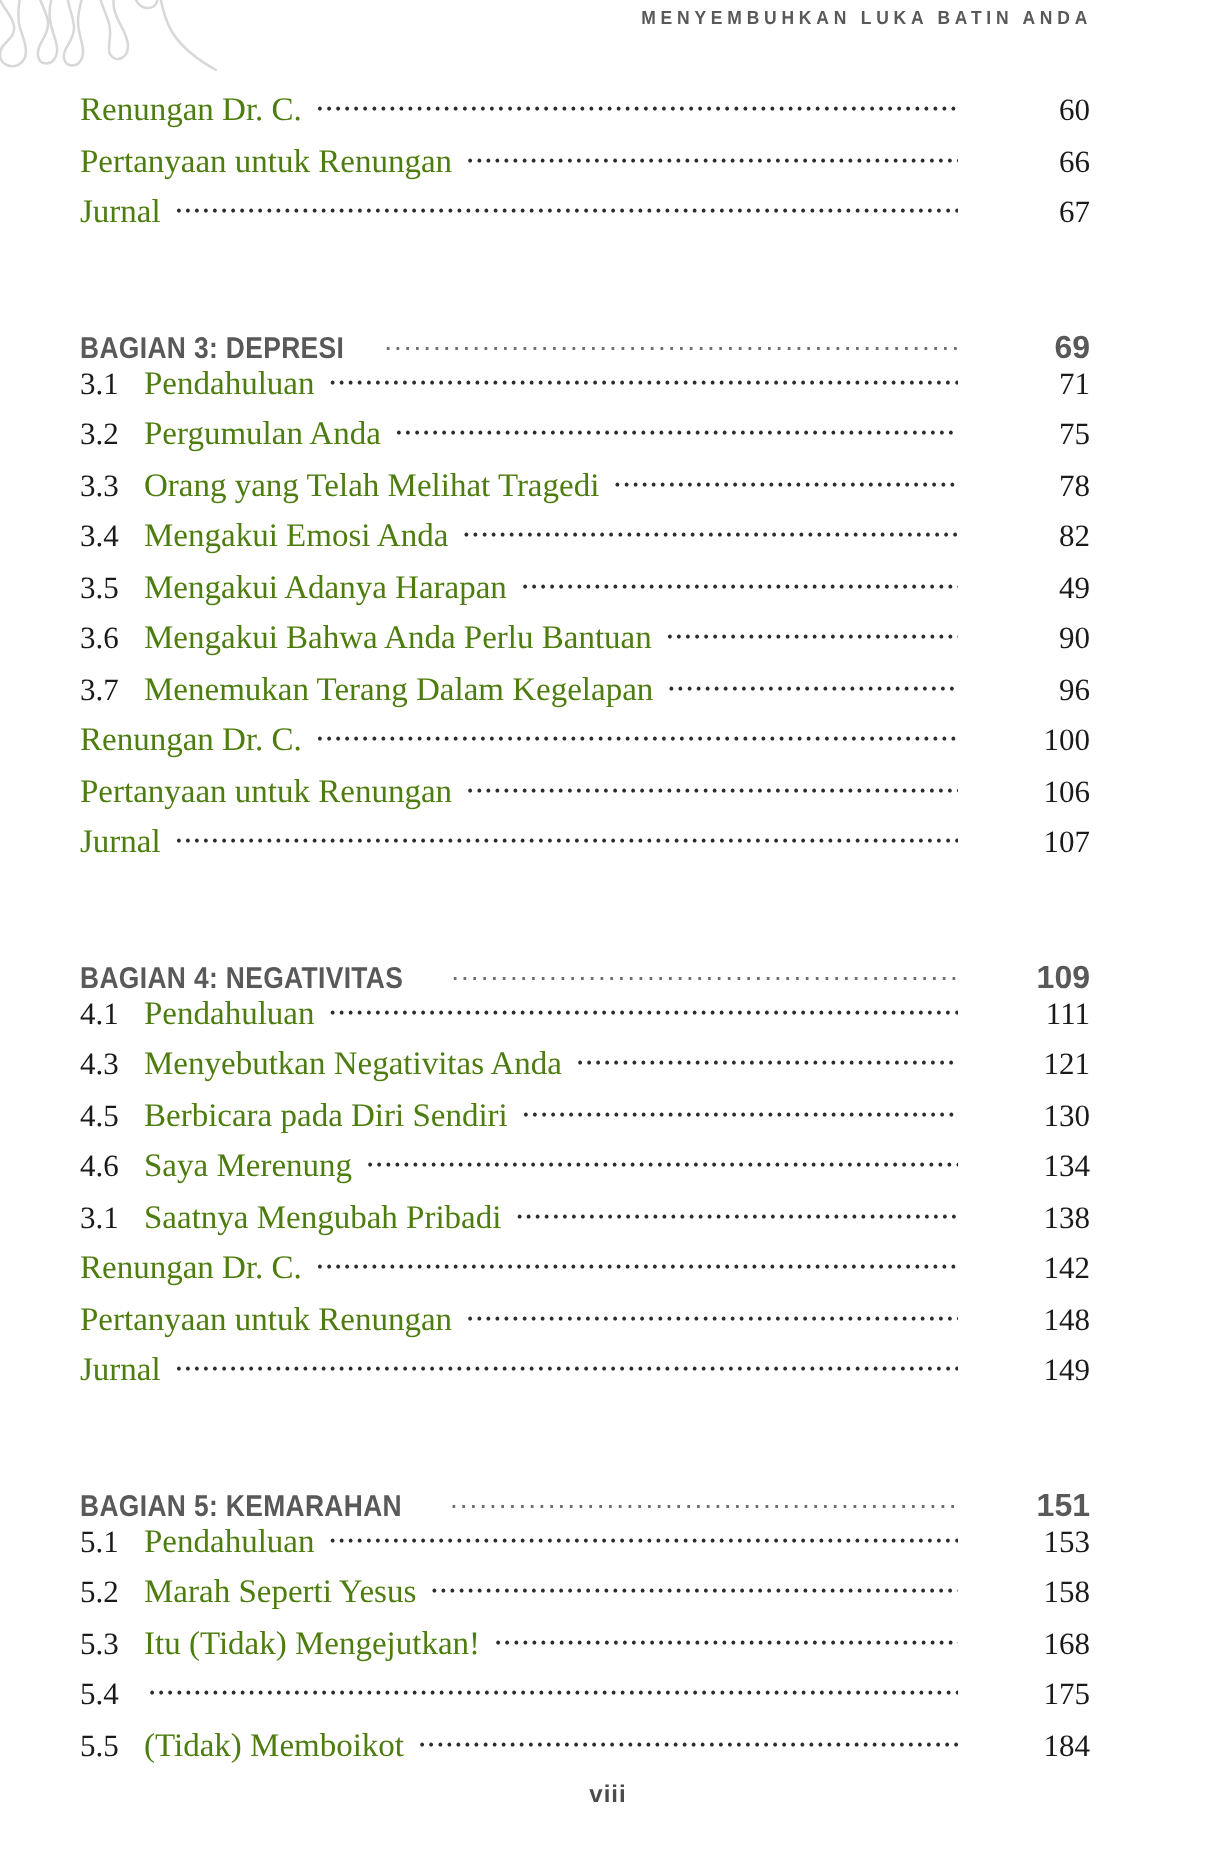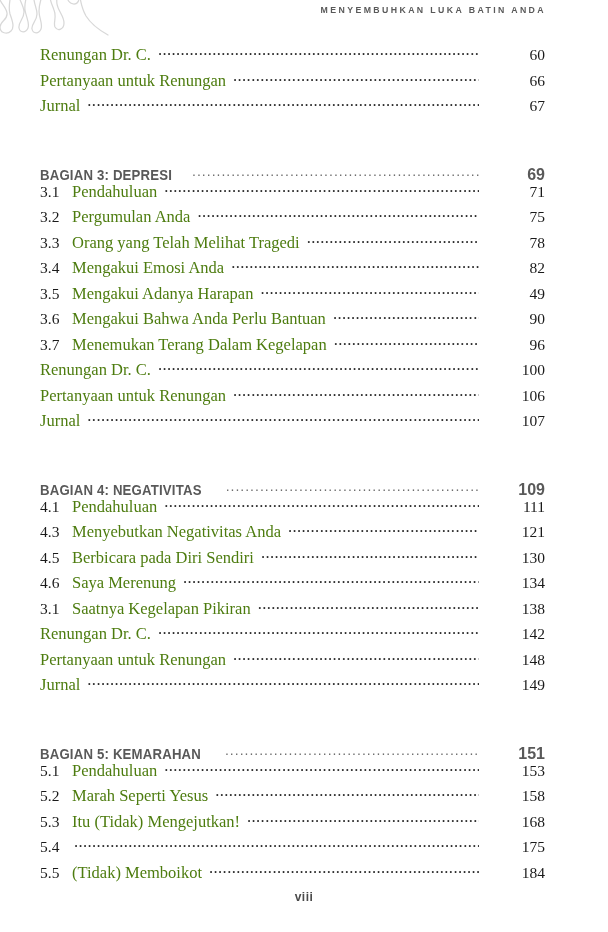--- a/index.html
+++ b/index.html
@@ -281,21 +281,21 @@
       <span class="pageno">130</span>
     </div>
     <div class="row numbered">
       <span class="num">4.6</span>
       <span class="label">Saya Merenung</span>
       <span class="leader"></span>
       <span class="pageno">134</span>
     </div>
     <div class="row numbered">
       <span class="num">3.1</span>
-      <span class="label">Saatnya Kegelapan Pikiran</span>
+      <span class="label">Saatnya Mengubah Pribadi</span>
       <span class="leader"></span>
       <span class="pageno">138</span>
     </div>
     <div class="row plain">
       <span class="label">Renungan Dr. C.</span>
       <span class="leader"></span>
       <span class="pageno">142</span>
     </div>
     <div class="row plain">
       <span class="label">Pertanyaan untuk Renungan</span>

